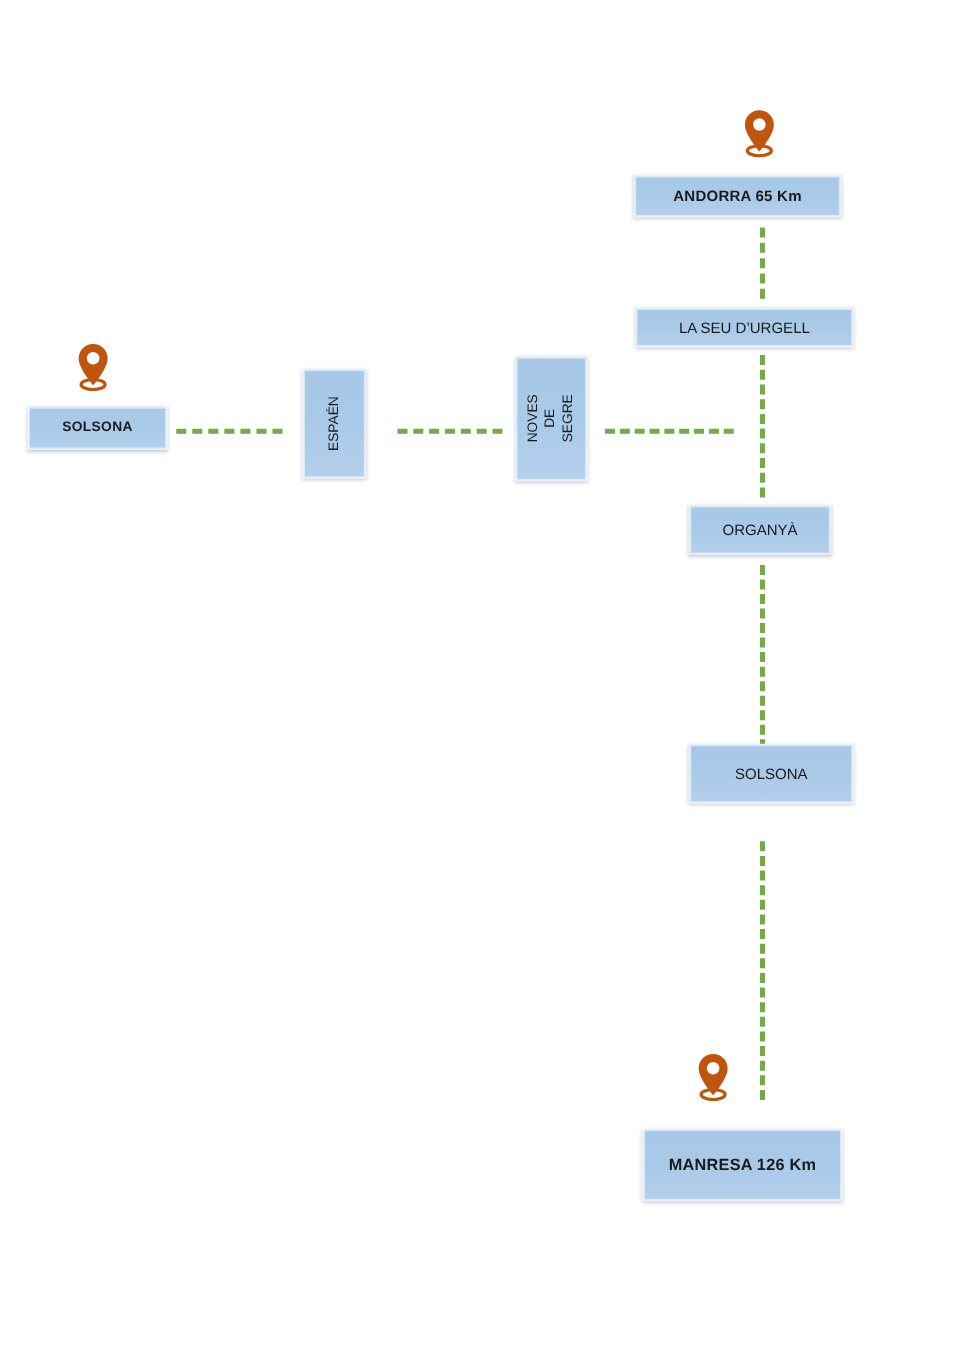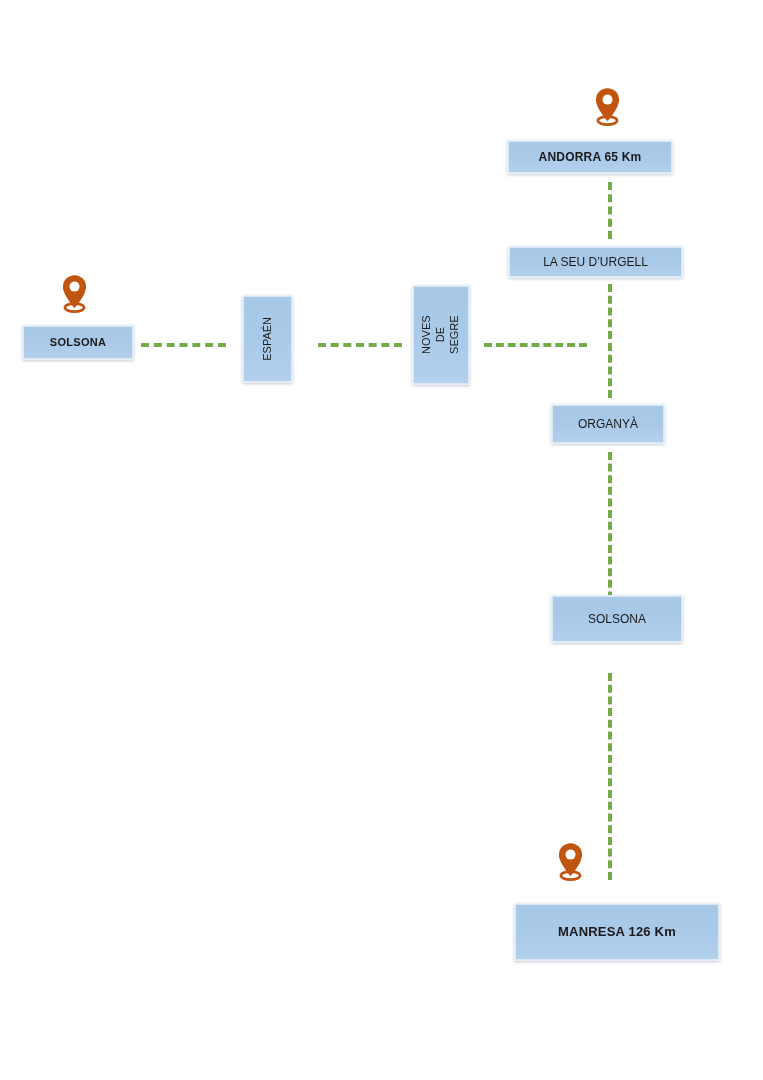--- a/index.html
+++ b/index.html
@@ -132,17 +132,17 @@
   </div>
 
   <div class="node" style="left:551px; top:404px; width:114px; height:40px; font-size:12px;">
     <span class="label">ORGANYÀ</span>
   </div>
 
   <div class="node" style="left:551px; top:595px; width:132px; height:48px; font-size:12px;">
     <span class="label">SOLSONA</span>
   </div>
 
-  <div class="node bold" style="left:514px; top:903px; width:206px; height:58px; font-size:13px; letter-spacing:0.2px;">
+  <div class="node bold" style="left:514px; top:903px; width:160px; height:58px; font-size:13px; letter-spacing:0.2px;">
     <span class="label">MANRESA 126 Km</span>
   </div>
 
 </div>
 
 </body></html>

